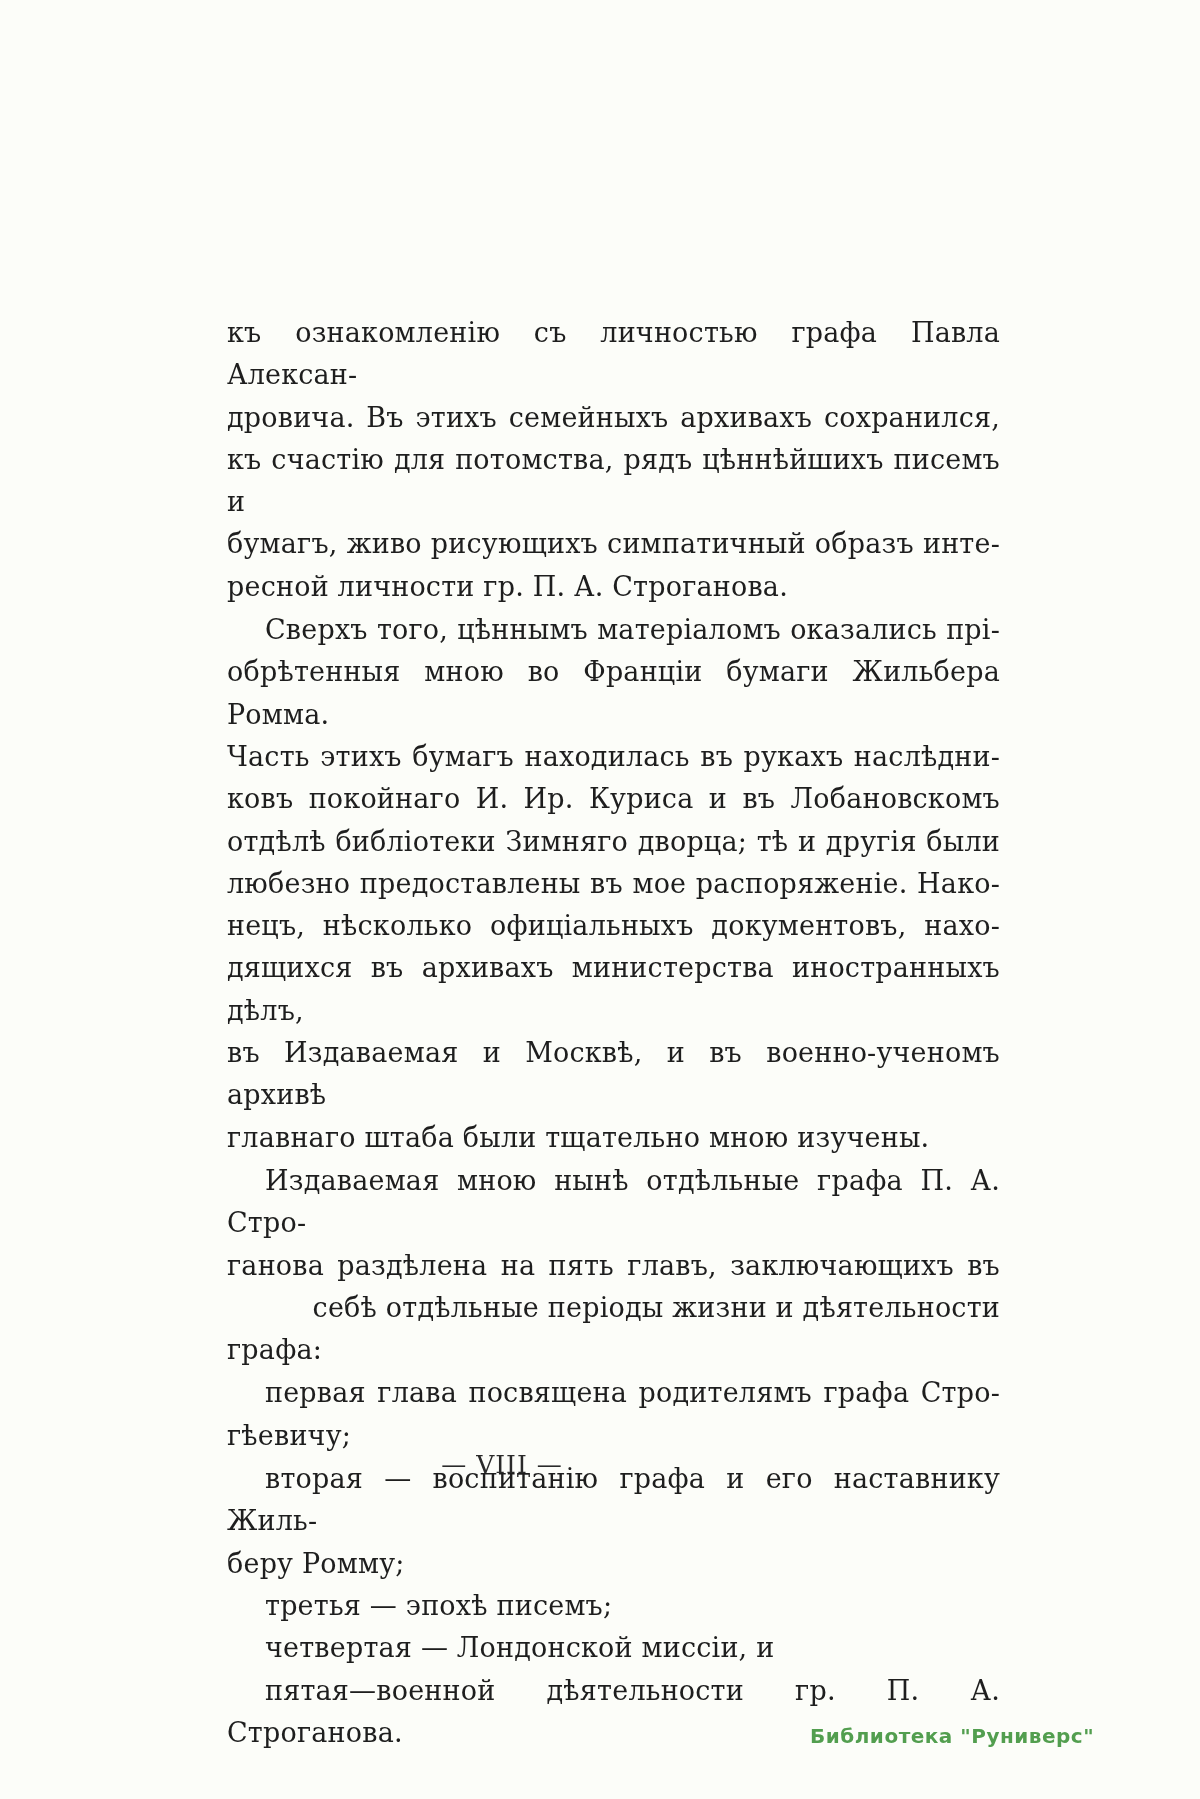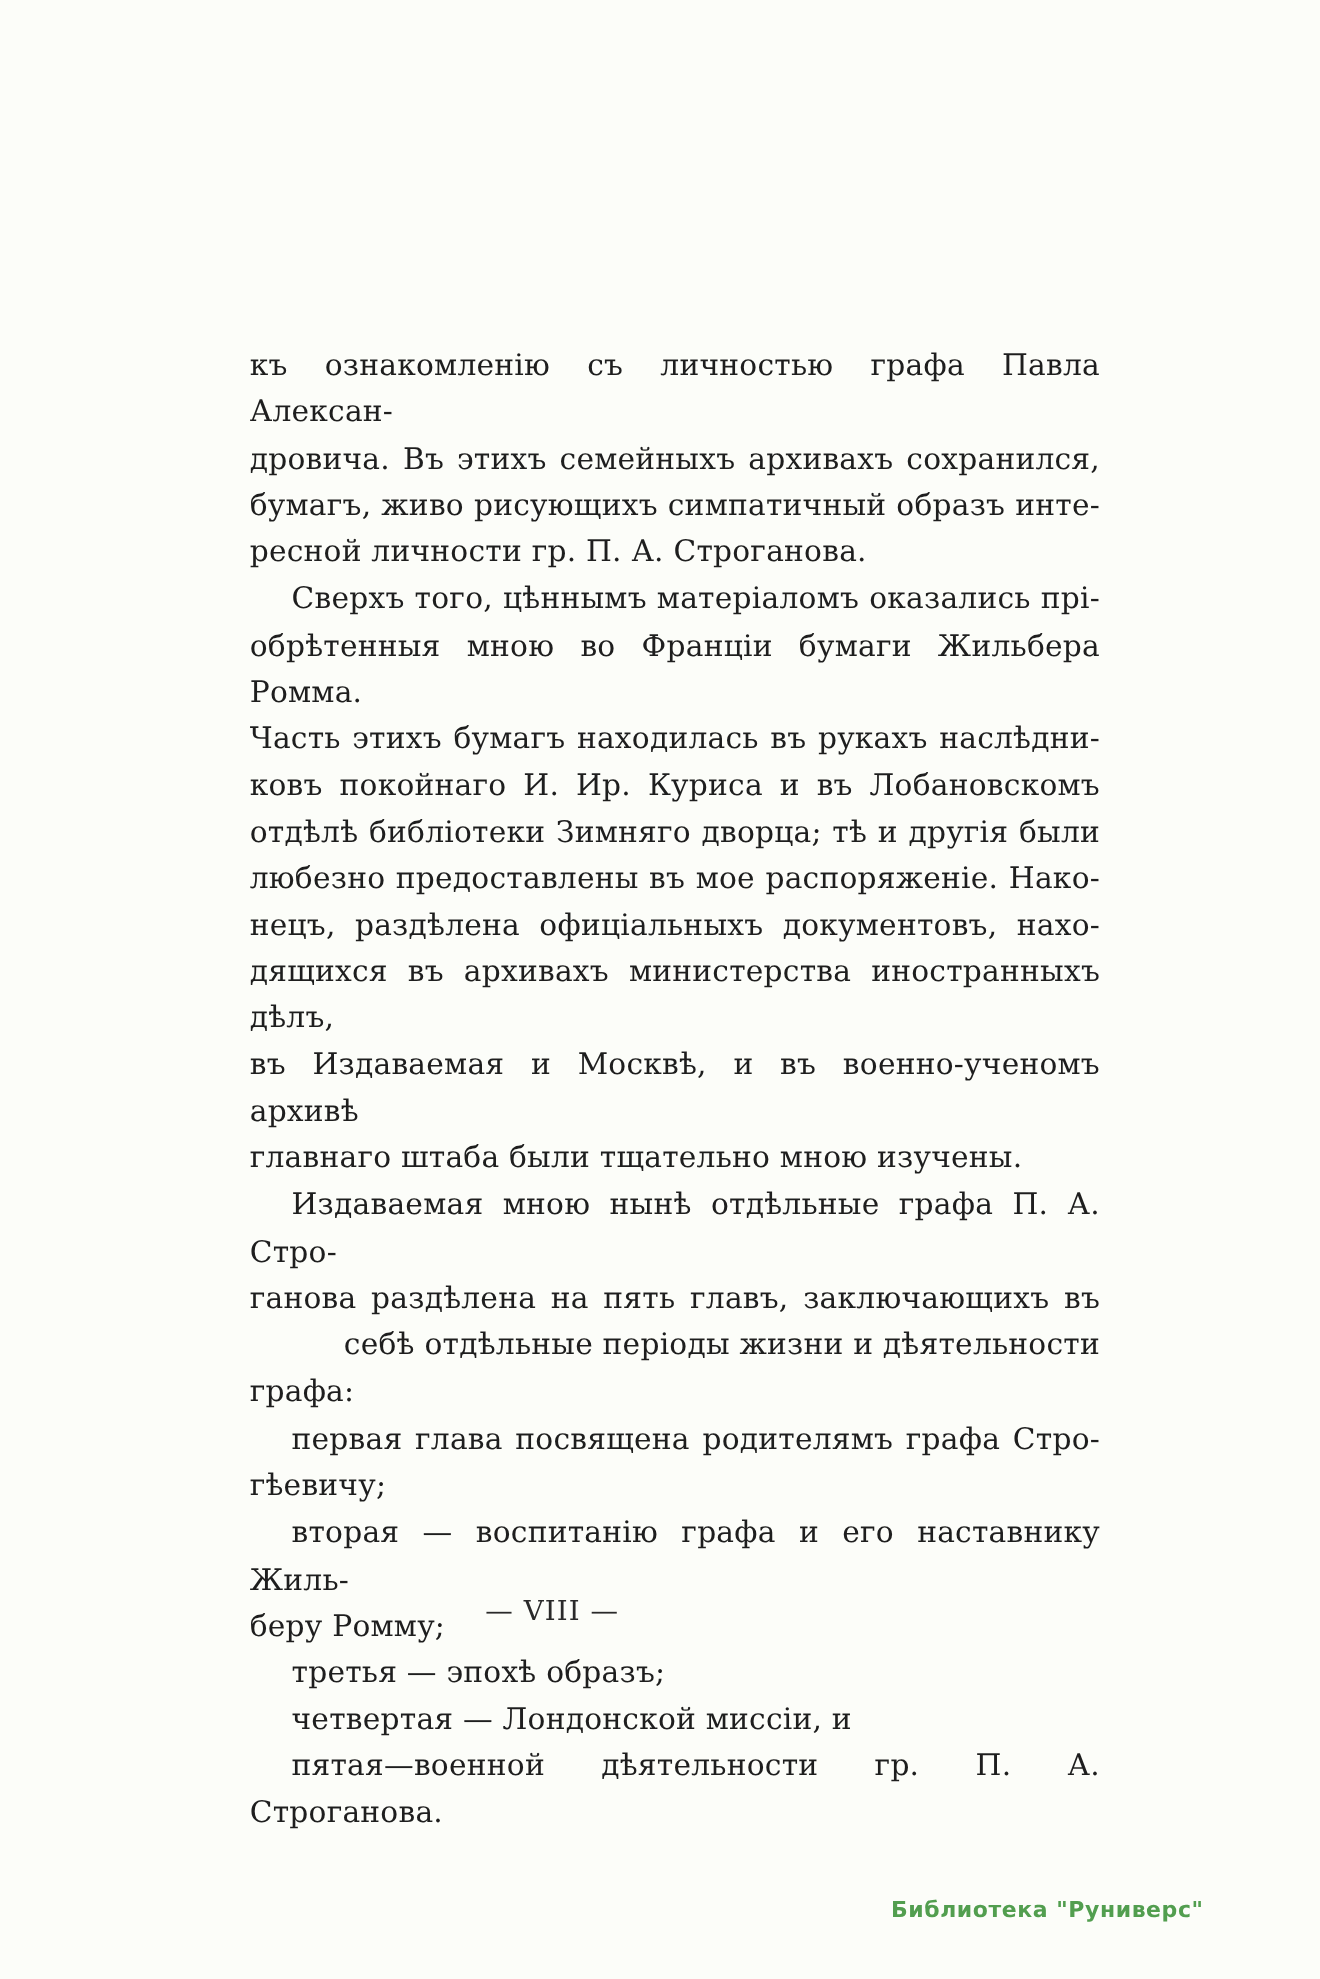--- a/index.html
+++ b/index.html
@@ -59,40 +59,41 @@
     letter-spacing: 0.5px;
   }
 </style>
 </head>
 <body>
 
 <div class="page" style="background: rgb(252, 253, 249); color: rgb(30, 30, 30);">
   <div class="text-block">
     <div class="line">къ ознакомленію съ личностью графа Павла Алексан-</div>
     <div class="line">дровича. Въ этихъ семейныхъ архивахъ сохранился,</div>
+    <div class="line">къ счастію для потомства, рядъ цѣннѣйшихъ писемъ и</div>
     <div class="line">бумагъ, живо рисующихъ симпатичный образъ инте-</div>
     <div class="line left">ресной личности гр. П. А. Строганова.</div>
     <div class="line indent parastart">Сверхъ того, цѣннымъ матеріаломъ оказались прі-</div>
     <div class="line">обрѣтенныя мною во Франціи бумаги Жильбера Ромма.</div>
     <div class="line">Часть этихъ бумагъ находилась въ рукахъ наслѣдни-</div>
     <div class="line">ковъ покойнаго И. Ир. Куриса и въ Лобановскомъ</div>
     <div class="line">отдѣлѣ библіотеки Зимняго дворца; тѣ и другія были</div>
     <div class="line">любезно предоставлены въ мое распоряженіе. Нако-</div>
-    <div class="line">нецъ, раздѣлена офиціальныхъ документовъ, нахо-</div>
+    <div class="line">нецъ, нѣсколько офиціальныхъ документовъ, нахо-</div>
     <div class="line">дящихся въ архивахъ министерства иностранныхъ дѣлъ,</div>
     <div class="line">въ Издаваемая и Москвѣ, и въ военно-ученомъ архивѣ</div>
     <div class="line left">главнаго штаба были тщательно мною изучены.</div>
     <div class="line indent parastart">Издаваемая мною нынѣ отдѣльные графа П. А. Стро-</div>
     <div class="line">ганова раздѣлена на пять главъ, заключающихъ въ</div>
     <div class="line left">себѣ отдѣльные періоды жизни и дѣятельности графа:</div>
     <div class="line indent parastart">первая глава посвящена родителямъ графа Стро-</div>
     <div class="line left">гѣевичу;</div>
     <div class="line indent parastart">вторая — воспитанію графа и его наставнику Жиль-</div>
     <div class="line left">беру Ромму;</div>
-    <div class="line indent left">третья — эпохѣ образъ;</div>
+    <div class="line indent left">третья — эпохѣ писемъ;</div>
     <div class="line indent left">четвертая — Лондонской миссіи, и</div>
     <div class="line indent">пятая—военной дѣятельности гр. П. А. Строганова.</div>
   </div>
 
   <div class="folio">— VIII —</div>
 
   <div class="watermark" style="color: rgb(82, 158, 79);">Библиотека "Руниверс"</div>
 </div>
 
 </body></html>

